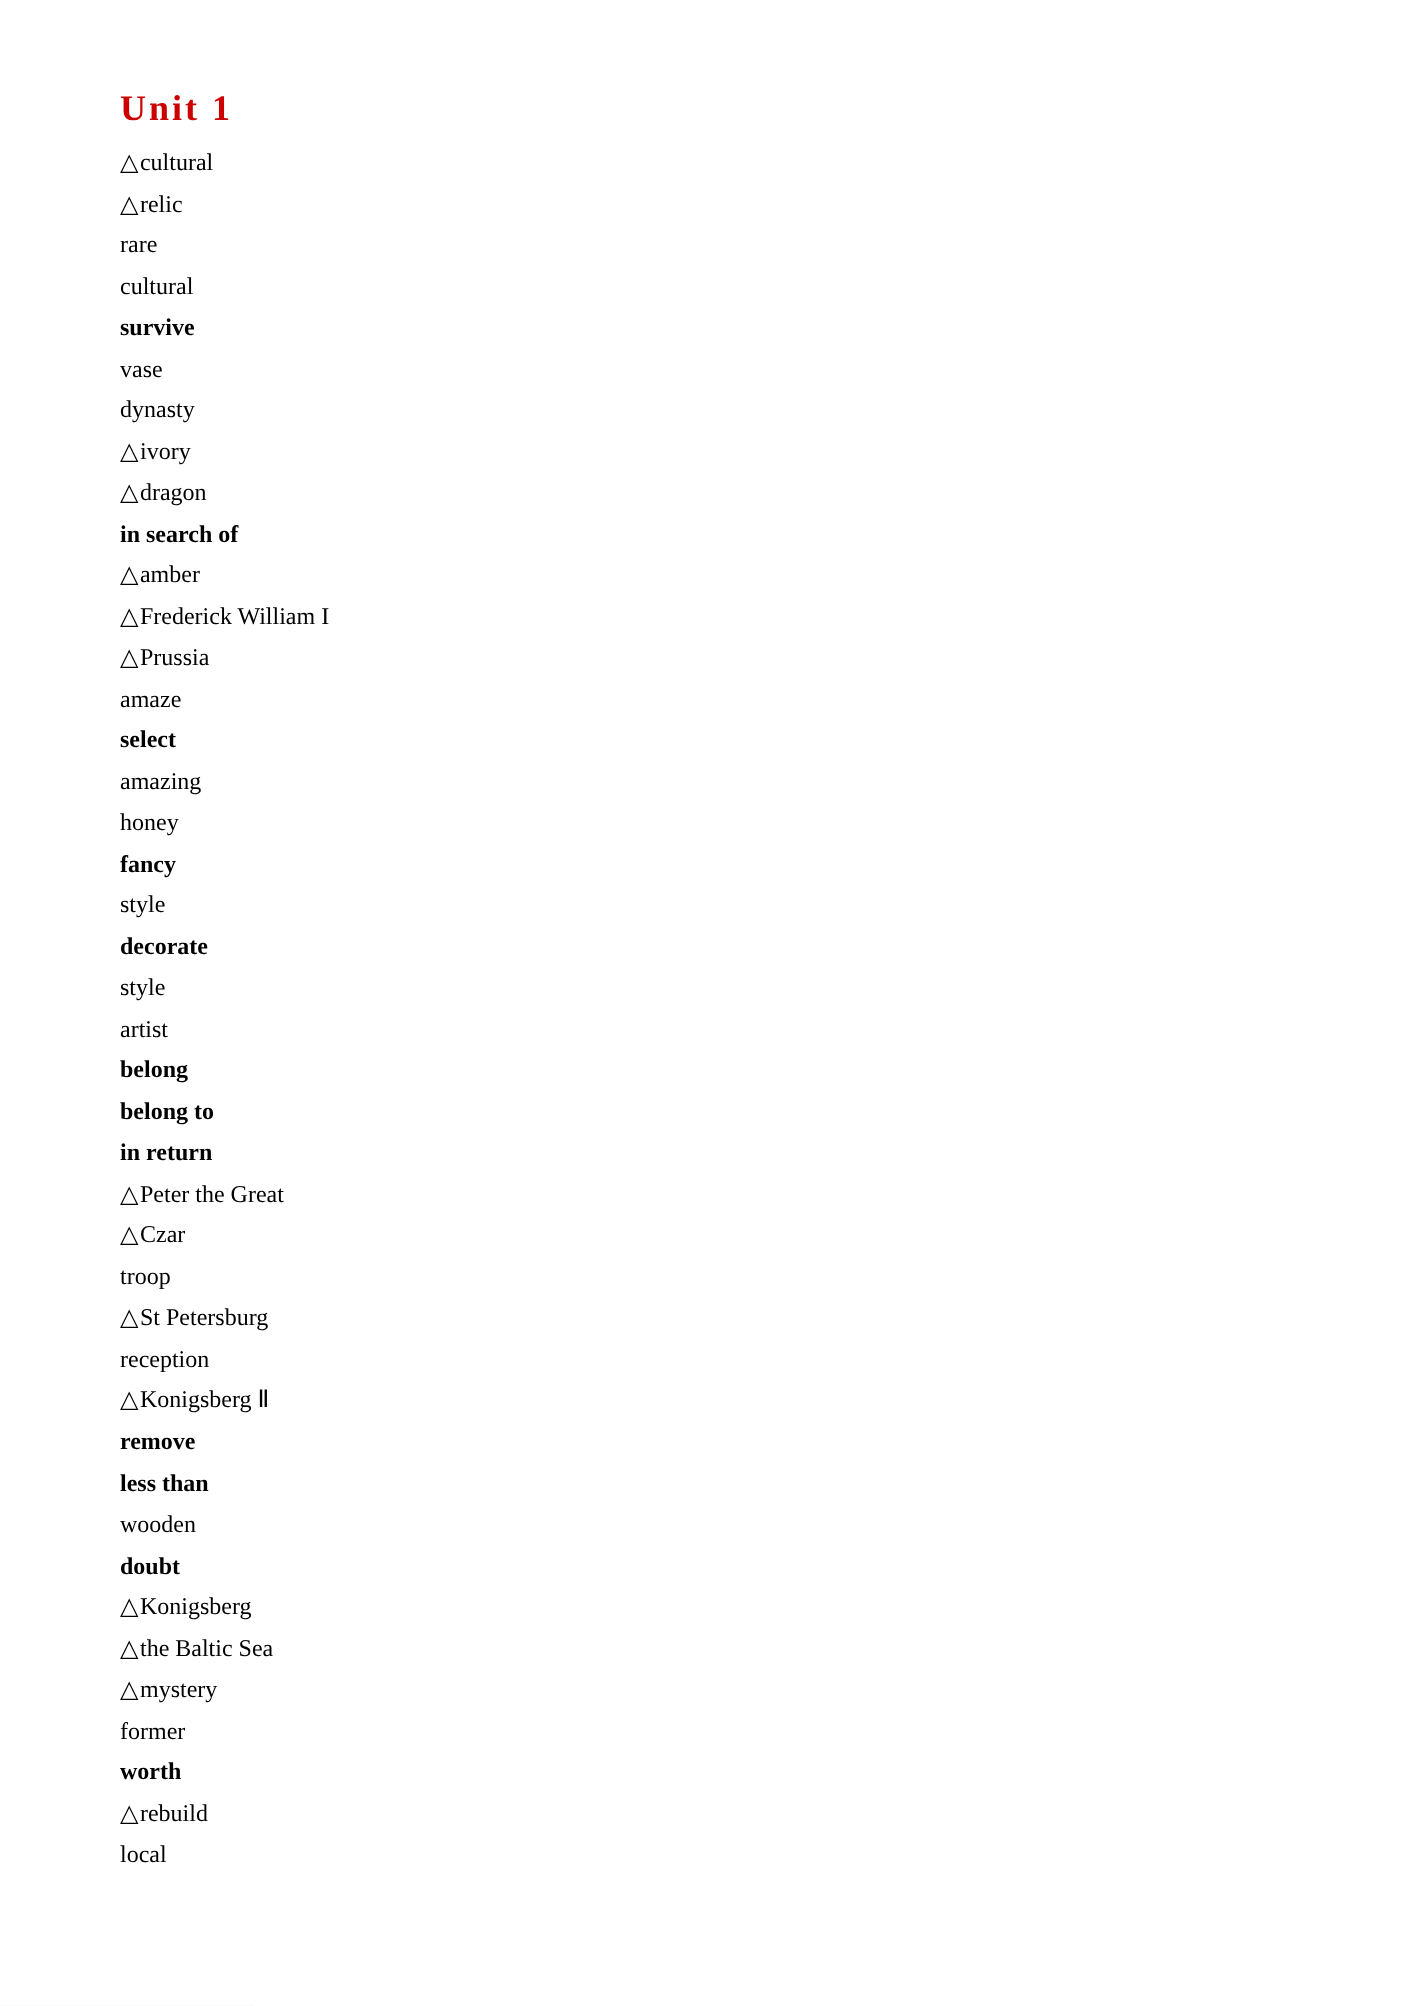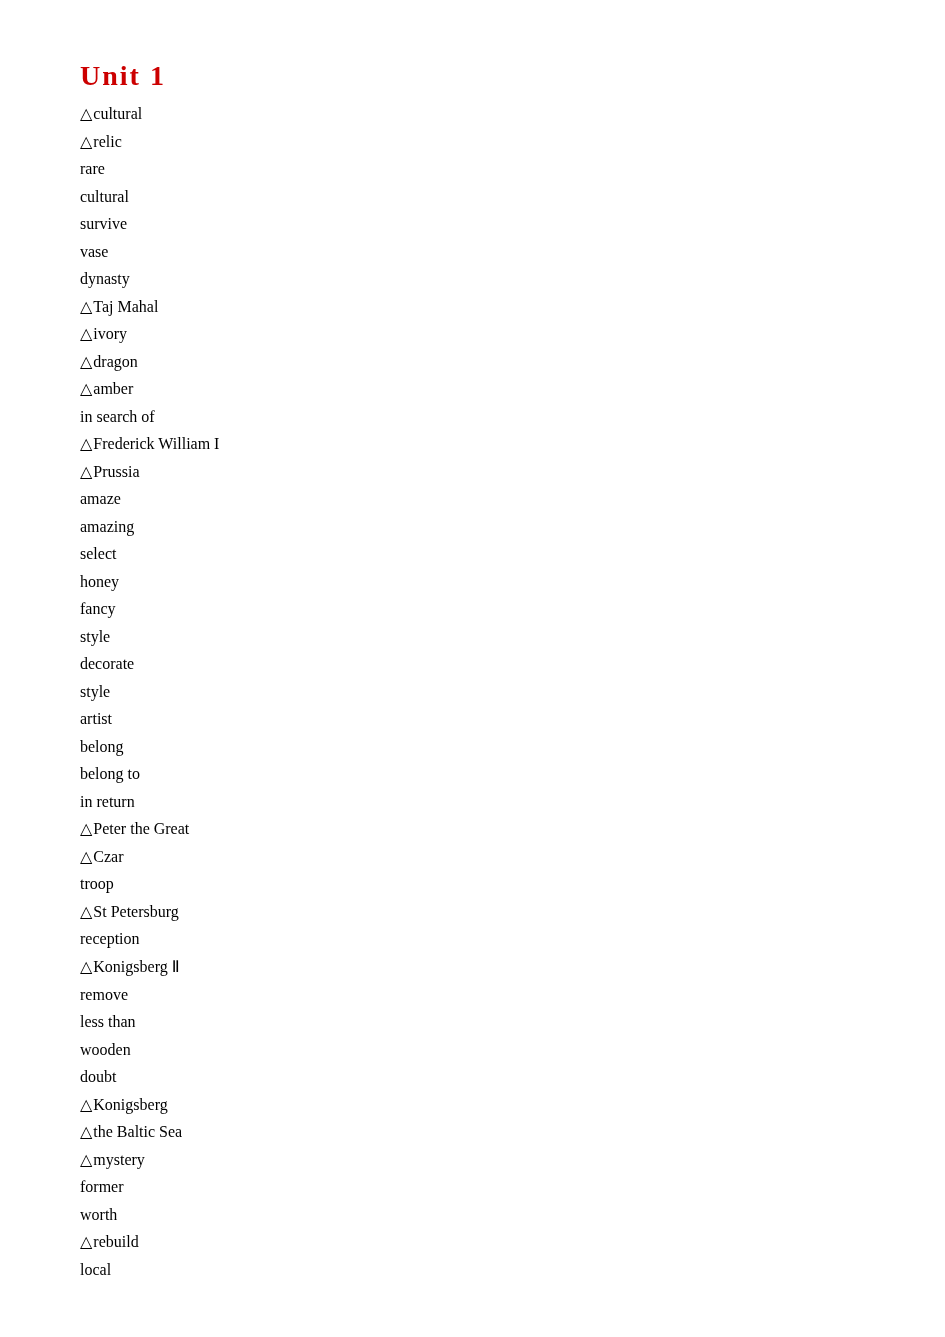--- a/index.html
+++ b/index.html
@@ -15,61 +15,60 @@
     }
     .page {
       width: 945px;
       min-height: 1337px;
       background: #fff;
       margin: 0 auto;
       padding: 60px 80px 60px 80px;
     }
     .unit-title {
       color: #cc0000;
-      font-size: 28px;
+      font-size: 24px;
       font-weight: bold;
       font-family: "Times New Roman", Times, serif;
       letter-spacing: 2px;
       margin-bottom: 8px;
     }
     .word-line {
       line-height: 1.72;
       font-size: 16px;
     }
     .word-line.bold {
-      font-weight: normal;
+      font-weight: bold;
     }
     .triangle {
       display: inline-block;
       margin-right: 1px;
     }
   </style>
 </head>
 <body>
 
 <div class="page">
   <div class="unit-title">Unit 1</div>
   <div id="word-list">
       <div class="word-line"><span class="triangle">△</span><span>cultural</span></div>
       <div class="word-line"><span class="triangle">△</span><span>relic</span></div>
       <div class="word-line">rare</div>
       <div class="word-line">cultural</div>
       <div class="word-line bold">survive</div>
       <div class="word-line">vase</div>
       <div class="word-line">dynasty</div>
-      <div class="word-line"><span class="triangle">△</span><span>Taj Mahal</span></div>
       <div class="word-line"><span class="triangle">△</span><span>ivory</span></div>
       <div class="word-line"><span class="triangle">△</span><span>dragon</span></div>
+      <div class="word-line bold">in search of</div>
       <div class="word-line"><span class="triangle">△</span><span>amber</span></div>
-      <div class="word-line bold">in search of</div>
       <div class="word-line"><span class="triangle">△</span><span>Frederick William I</span></div>
       <div class="word-line"><span class="triangle">△</span><span>Prussia</span></div>
       <div class="word-line">amaze</div>
+      <div class="word-line bold">select</div>
       <div class="word-line">amazing</div>
-      <div class="word-line bold">select</div>
       <div class="word-line">honey</div>
       <div class="word-line bold">fancy</div>
       <div class="word-line">style</div>
       <div class="word-line bold">decorate</div>
       <div class="word-line">style</div>
       <div class="word-line">artist</div>
       <div class="word-line bold">belong</div>
       <div class="word-line bold">belong to</div>
       <div class="word-line bold">in return</div>
       <div class="word-line"><span class="triangle">△</span><span>Peter the Great</span></div>

